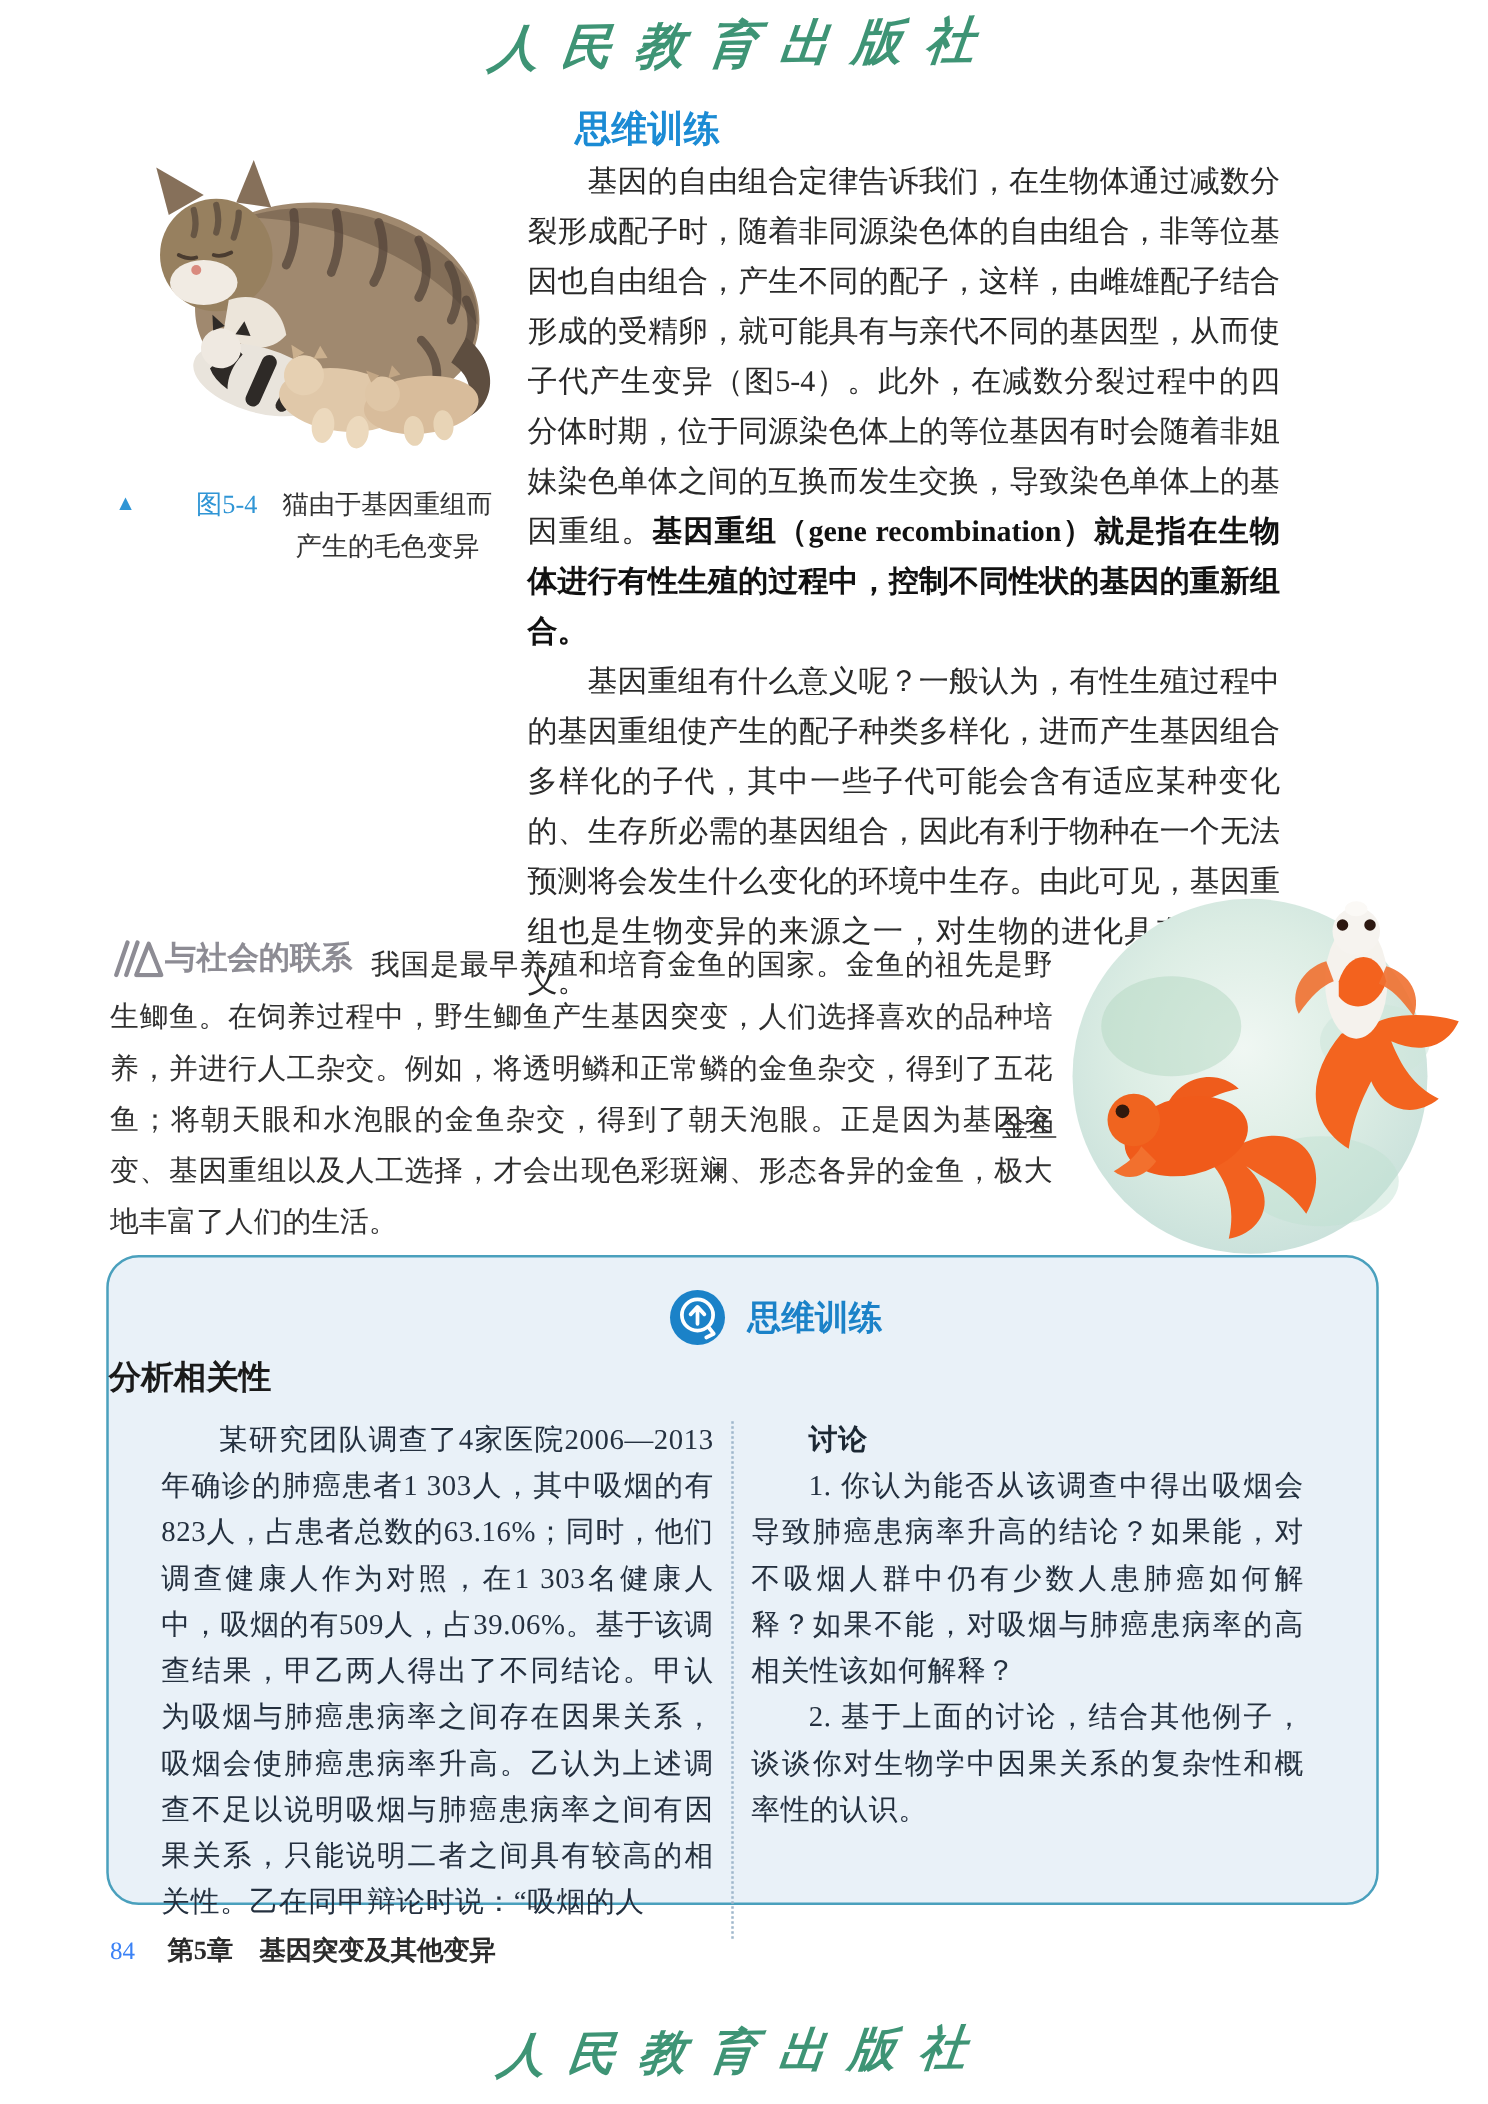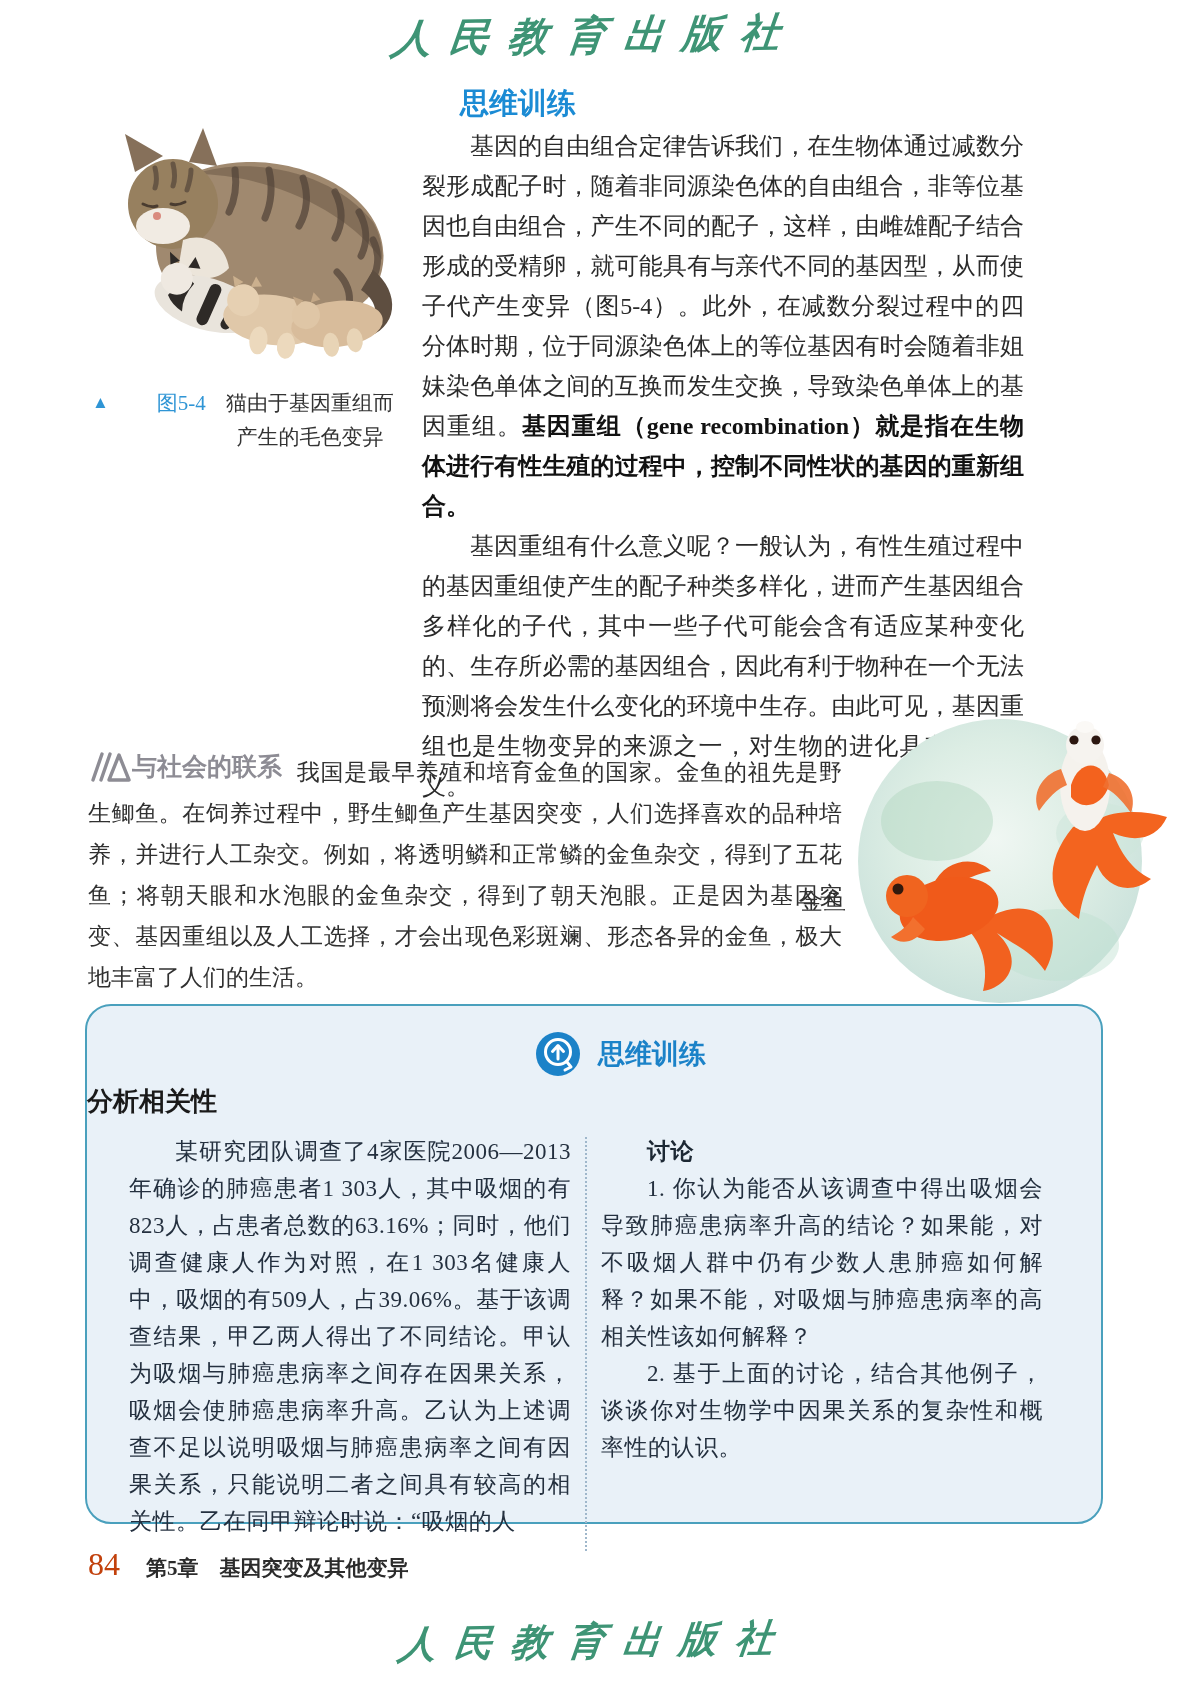--- a/index.html
+++ b/index.html
@@ -65,21 +65,21 @@
   .box-columns { display: flex; padding: 14px 58px 0 42px; }
   .box-col { width: 452px; font-size: 23px; line-height: 37px;
     text-align: justify; color: #24303f; letter-spacing: 0.5px; }
   .box-col p.indent { text-indent: 2em; }
   .col-divider { width: 0; border-left: 2px dotted #9fb7cb; margin: 4px 14px 0 14px;
     height: 414px; }
   .discussion-label { font-weight: bold; text-indent: 2em; color: #1c2834; }
 
   
   .footer { left: 88px; top: 1546px; display: flex; align-items: baseline; gap: 26px; }
-  .page-number { font-size: 32px; color: #c2410c; }
+  .page-number { font-size: 20px; color: #3b82f6; }
   .chapter-ref { font-size: 21px; font-weight: 600; color: #2b2b2b; }
 
   svg { display: block; }
 </style>
 </head>
 <body>
 
 <div class="abs pub-logo logo-top">
   <span class="logo-text">人民教育出版社</span>
 </div>

